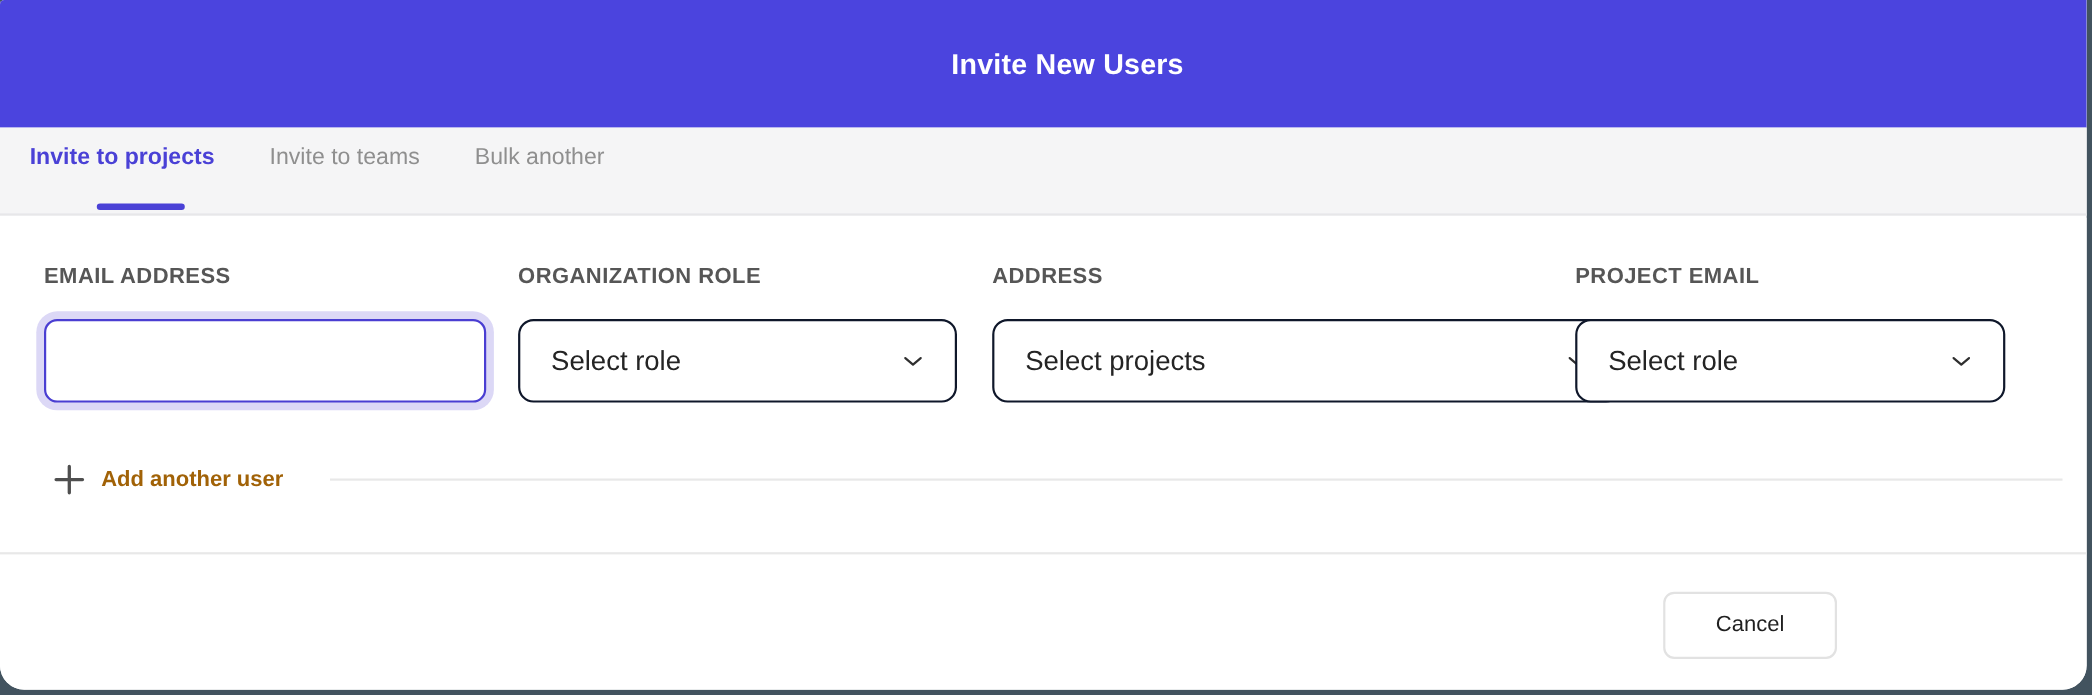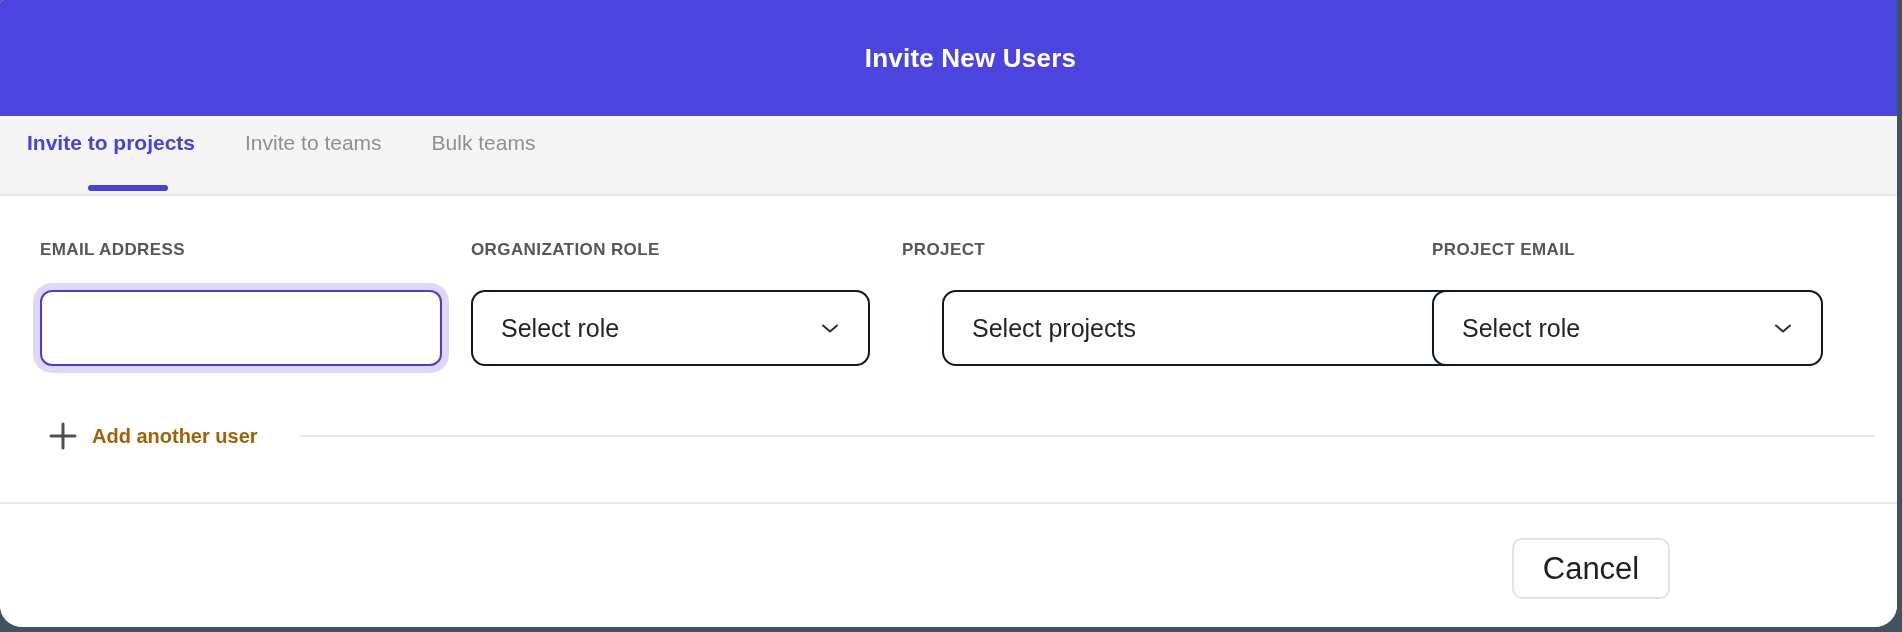--- a/index.html
+++ b/index.html
@@ -48,21 +48,21 @@
     width: 80px; height: 6px; border-radius: 3px;
     background: #4a41d6;
   }
   
   .form-area {
     position: absolute; left: 0; top: 198px;
     width: 100%; height: 304px; background: #ffffff;
   }
   .field-label {
     position: absolute; top: 42px;
-    font-size: 17px; font-weight: 700; color: #565656;
+    font-size: 20px; font-weight: 700; color: #565656;
     letter-spacing: 0.4px;
   }
   .lbl-0 { left: 40px; }
   .lbl-1 { left: 471px; }
   .lbl-2 { left: 902px; }
   .lbl-3 { left: 1432px; }
 
   .email-input {
     position: absolute; top: 92px; left: 40px;
     width: 402px; height: 76px;
@@ -74,21 +74,21 @@
   }
   .select-box {
     position: absolute; top: 92px; height: 76px;
     background: #ffffff;
     border: 2px solid #0f172a; border-radius: 14px;
     display: flex; align-items: center; justify-content: space-between;
     padding: 0 26px 0 28px;
     cursor: pointer;
   }
   .sel-1 { left: 471px; width: 399px; }
-  .sel-2 { left: 902px; width: 572px; margin-left: 40px; }
+  .sel-2 { left: 902px; width: 572px; }
   .sel-3 { left: 1432px; width: 391px; }
   .select-value { font-size: 25px; color: #242424; }
   .chevron { flex: 0 0 auto; margin-left: 12px; display: flex; }
 
   .add-row {
     position: absolute; left: 0; top: 212px; width: 100%;
     height: 52px; display: flex; align-items: center;
   }
   .add-user-btn {
     position: absolute; left: 48px; top: 0; height: 52px;
@@ -100,21 +100,21 @@
     height: 2px; background: #e8e8e8;
   }
   
   .footer {
     position: absolute; left: 0; top: 502px;
     width: 100%; height: 125px;
     background: #ffffff; border-top: 2px solid #e8e8e8;
   }
   .btn {
     position: absolute; top: 34px; height: 61px;
-    border-radius: 10px; font-size: 31px;
+    border-radius: 10px; font-size: 20px;
     display: flex; align-items: center; justify-content: center;
     cursor: pointer; font-family: "Liberation Sans", sans-serif;
   }
   .btn-cancel {
     left: 1512px; width: 158px;
     background: #ffffff; border: 2px solid #e2e2e2; color: #202020;
   }
   .btn-invite {
     left: 1700px; width: 163px;
     background: #4e45d6; border: none; color: #ffffff;
@@ -125,28 +125,28 @@
 
 <div class="modal">
 
   <div class="header">
     <div class="header-title">Invite New Users</div>
   </div>
 
   <div class="tabstrip">
     <div class="tab active">Invite to projects</div>
     <div class="tab">Invite to teams</div>
-    <div class="tab">Bulk teams</div>
+    <div class="tab">Bulk another</div>
     <div class="tab-underline"></div>
   </div>
 
   <div class="form-area">
     <div class="field-label lbl-0">EMAIL ADDRESS</div>
     <div class="field-label lbl-1">ORGANIZATION ROLE</div>
-    <div class="field-label lbl-2">PROJECT</div>
+    <div class="field-label lbl-2">ADDRESS</div>
     <div class="field-label lbl-3">PROJECT EMAIL</div>
 
     <input class="email-input" type="text" placeholder="" style="">
 
     <div class="select-box sel-1">
       <span class="select-value">Select role</span>
       <span class="chevron">
         <svg width="24" height="24" viewBox="0 0 24 24" fill="none" stroke="#2f2f2f" stroke-width="2" stroke-linecap="round" stroke-linejoin="round">
             <path d="M5 9.5l7 6 7-6"></path>
           </svg>

